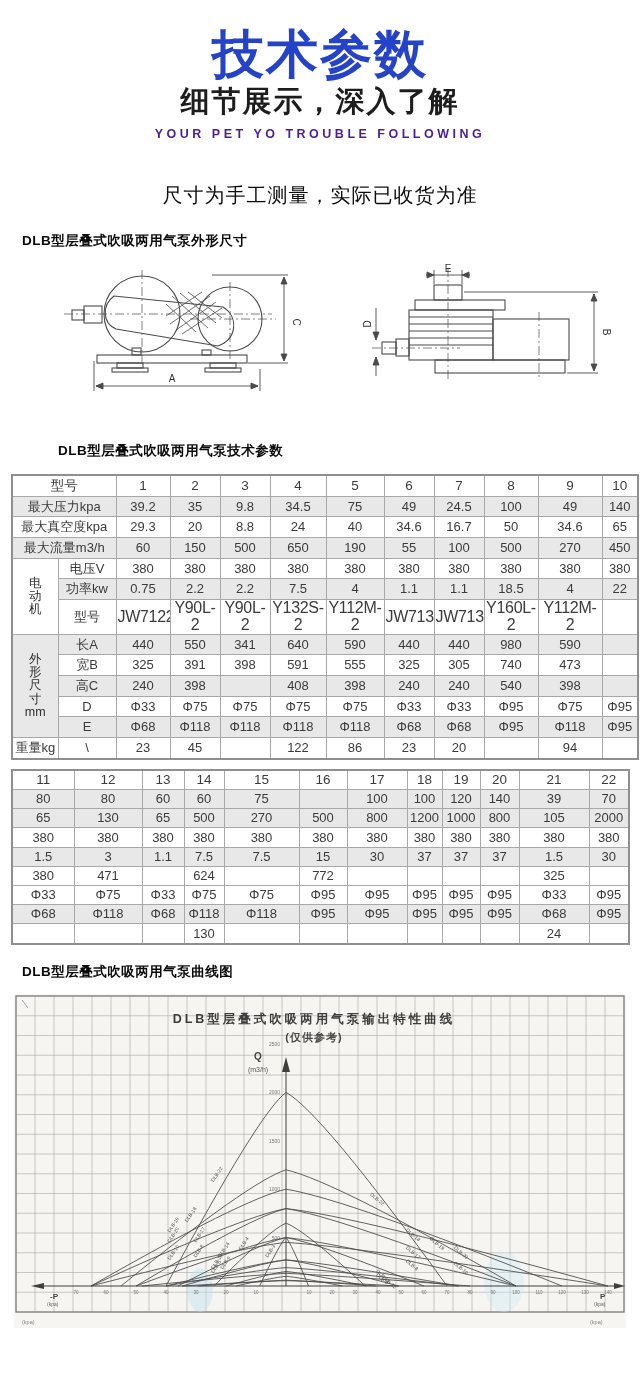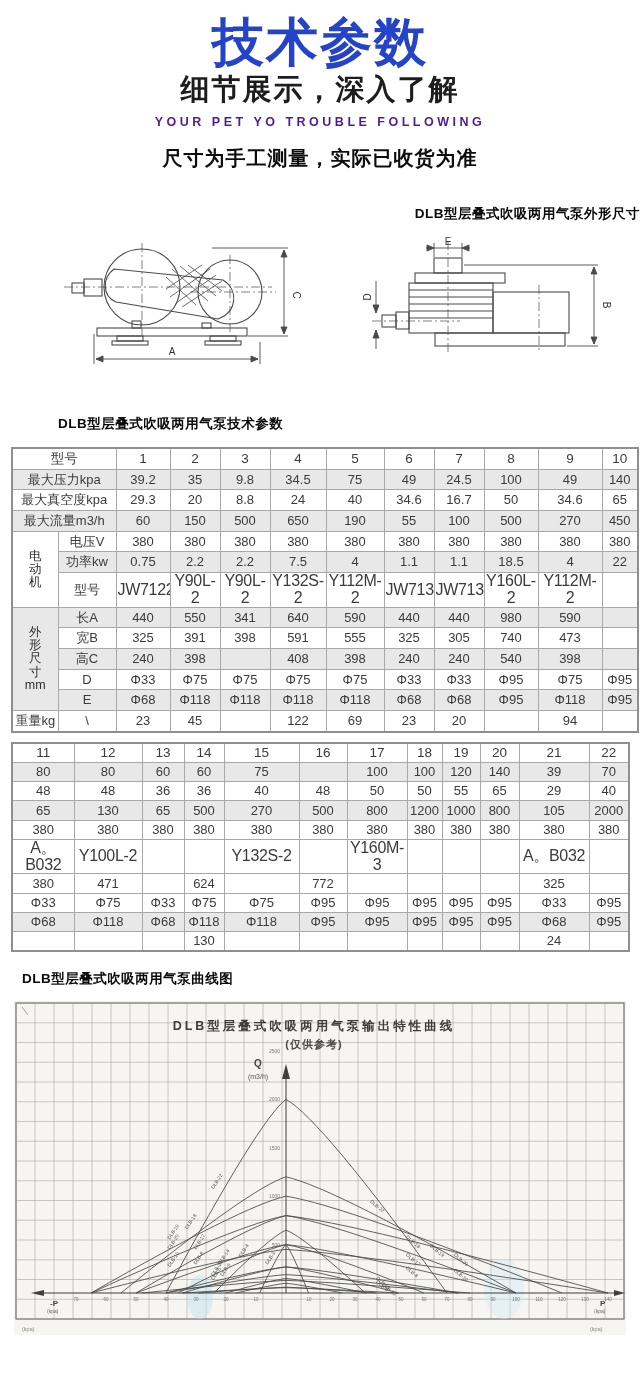--- a/index.html
+++ b/index.html
@@ -2,38 +2,38 @@
 <html><head>
 <meta charset="utf-8">
 <style>
   html,body{margin:0;padding:0;}
   body{
     width:640px;height:1386px;overflow:hidden;background:#ffffff;
     font-family:"Liberation Sans","DejaVu Sans",sans-serif;color:#111;
     position:relative;
   }
   .hero-title{
-    margin:0;padding-top:12px;text-align:center;
+    margin:0;padding-top:24px;text-align:center;
     font-size:52px;line-height:60px;font-weight:bold;color:#2543c9;letter-spacing:2px;
   }
   .hero-sub{
     text-align:center;font-size:29px;line-height:34px;
     font-weight:600;color:#1d1d1d;letter-spacing:2px;
   }
   .tagline{
     margin-top:9px;text-align:center;font-size:12.5px;color:#4c1d95;
     letter-spacing:3.5px;font-weight:600;
   }
   .note{
-    margin-top:16px;text-align:center;font-size:20px;color:#0d0d0d;letter-spacing:1px;font-weight:700;
+    margin-top:41px;text-align:center;font-size:20px;color:#0d0d0d;letter-spacing:1px;font-weight:400;
   }
   .sec-title{
     margin:0 0 0 22px;font-size:13.5px;font-weight:bold;color:#0a0a0a;letter-spacing:0.5px;
   }
-  #sec1{margin-top:33px;text-align:right;}
+  #sec1{margin-top:23px;}
   #sec2{margin-top:12px;padding-left:36px;}
   #sec3{margin-top:18px;}
   #drawings{margin:8px 0 0 52px;display:block;}
   .spec-table{
     border-collapse:collapse;table-layout:fixed;width:618px;margin:0 0 0 11px;
     font-size:13px;color:#3b3b3b;text-align:center;
     border:2px solid #8f8f8f;
   }
   #table1{margin-top:14px;padding-left:16px;}
   #table2{margin-top:9px;}
@@ -307,21 +307,21 @@
         <td>Φ118</td>
         <td>Φ95</td>
       </tr>
       <tr>
         <td>重量kg</td>
         <td>\</td>
         <td>23</td>
         <td>45</td>
         <td></td>
         <td>122</td>
-        <td>69</td>
+        <td>86</td>
         <td>23</td>
         <td>20</td>
         <td></td>
         <td>94</td>
         <td></td>
       </tr>
     </tbody>
 </table>
 
 <table class="spec-table" id="table2">
@@ -361,34 +361,20 @@
         <td>60</td>
         <td>75</td>
         <td></td>
         <td>100</td>
         <td>100</td>
         <td>120</td>
         <td>140</td>
         <td>39</td>
         <td>70</td>
       </tr>
-      <tr>
-        <td>48</td>
-        <td>48</td>
-        <td>36</td>
-        <td>36</td>
-        <td>40</td>
-        <td>48</td>
-        <td>50</td>
-        <td>50</td>
-        <td>55</td>
-        <td>65</td>
-        <td>29</td>
-        <td>40</td>
-      </tr>
       <tr class="shade">
         <td>65</td>
         <td>130</td>
         <td>65</td>
         <td>500</td>
         <td>270</td>
         <td>500</td>
         <td>800</td>
         <td>1200</td>
         <td>1000</td>
@@ -403,33 +389,33 @@
         <td>380</td>
         <td>380</td>
         <td>380</td>
         <td>380</td>
         <td>380</td>
         <td>380</td>
         <td>380</td>
         <td>380</td>
         <td>380</td>
       </tr>
-      <tr>
-        <td class="small">A。B032</td>
-        <td class="small">Y100L-2</td>
-        <td class="small"></td>
-        <td class="small"></td>
-        <td class="small">Y132S-2</td>
-        <td class="small"></td>
-        <td class="small">Y160M-3</td>
-        <td class="small"></td>
-        <td class="small"></td>
-        <td class="small"></td>
-        <td class="small">A。B032</td>
-        <td class="small"></td>
+      <tr class="shade">
+        <td>1.5</td>
+        <td>3</td>
+        <td>1.1</td>
+        <td>7.5</td>
+        <td>7.5</td>
+        <td>15</td>
+        <td>30</td>
+        <td>37</td>
+        <td>37</td>
+        <td>37</td>
+        <td>1.5</td>
+        <td>30</td>
       </tr>
       <tr>
         <td>380</td>
         <td>471</td>
         <td></td>
         <td>624</td>
         <td></td>
         <td>772</td>
         <td></td>
         <td></td>

